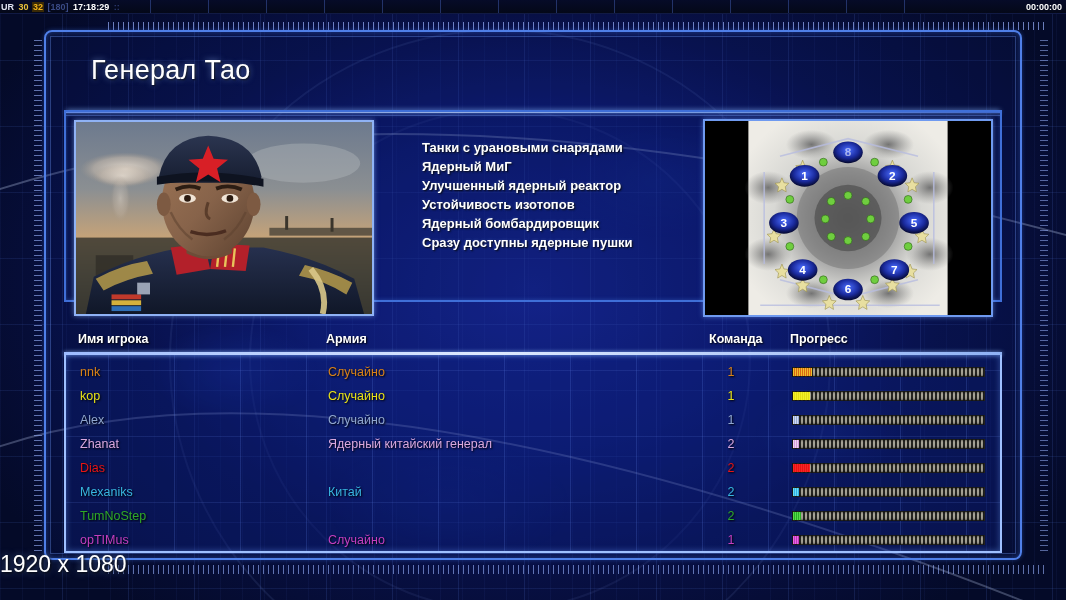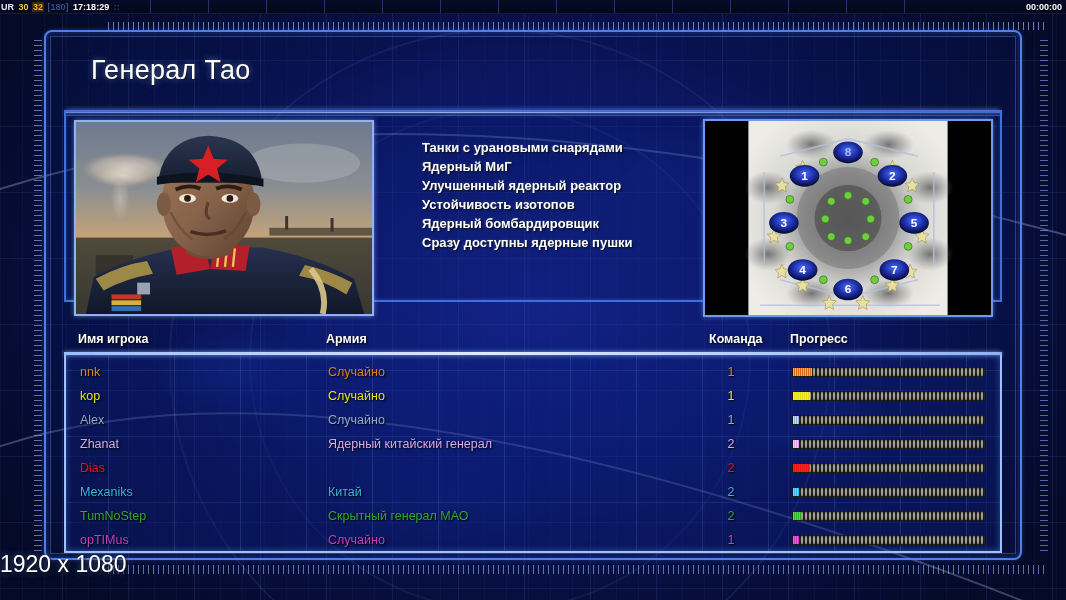--- a/index.html
+++ b/index.html
@@ -568,21 +568,20 @@
             <span class="cell c-army" style="color: rgb(56, 182, 224);">Китай</span>
             <span class="cell c-team" style="color: rgb(56, 182, 224);">2</span>
             <div class="cell c-prog">
               <div class="bar">
                 <div class="bar-fill" style="width: 3%; background-color: rgb(73, 195, 234);"></div>
               </div>
             </div>
           </div>
           <div class="row" style="margin-top: 0px;">
             <span class="cell c-name" style="color: rgb(47, 168, 40);">TumNoStep</span>
-            <span class="cell c-army" style="color: rgb(47, 168, 40);">Скрытный генерал МАО</span>
             <span class="cell c-team" style="color: rgb(47, 168, 40);">2</span>
             <div class="cell c-prog">
               <div class="bar">
                 <div class="bar-fill" style="width: 4%; background-color: rgb(60, 192, 51);"></div>
               </div>
             </div>
           </div>
           <div class="row" style="margin-top: 0px;">
             <span class="cell c-name" style="color: rgb(196, 62, 192);">opTIMus</span>
             <span class="cell c-army" style="color: rgb(196, 62, 192);">Случайно</span>

